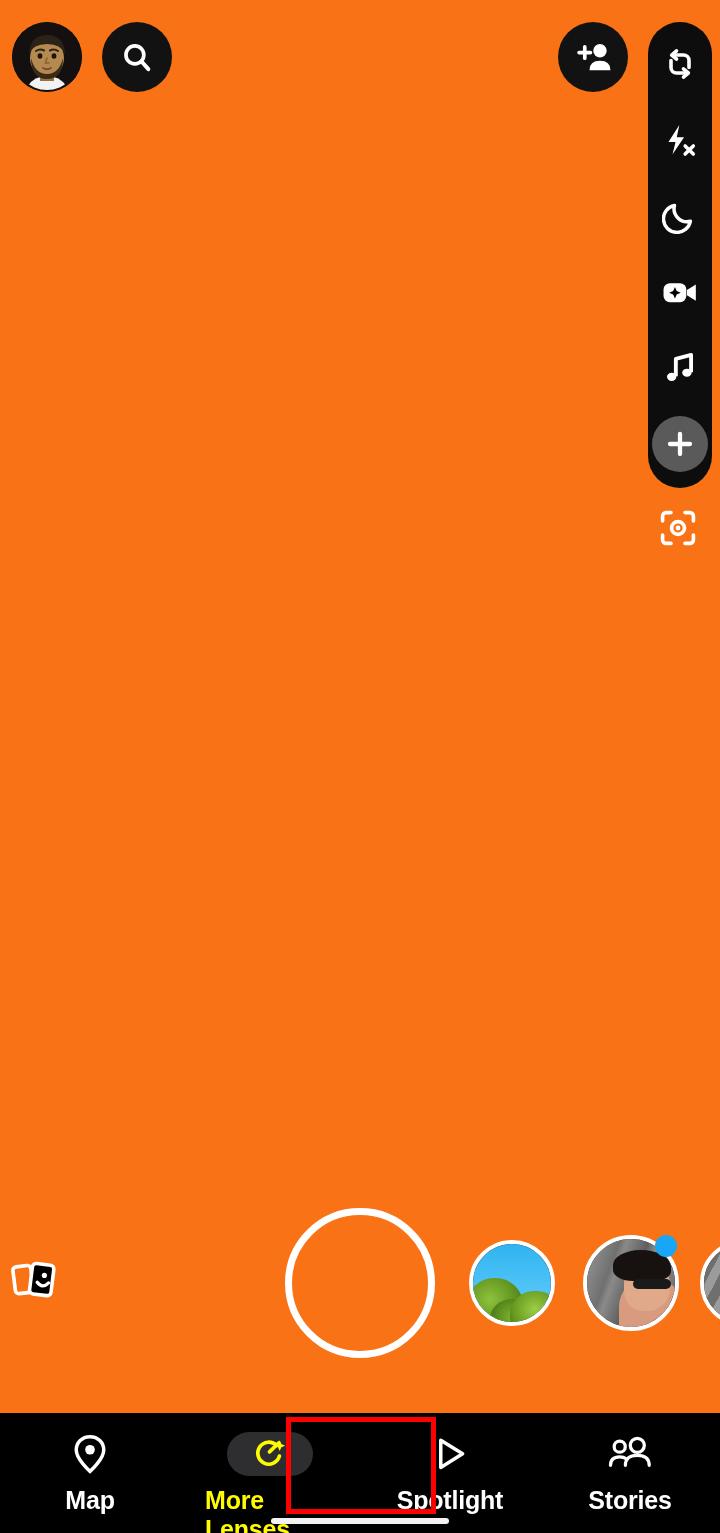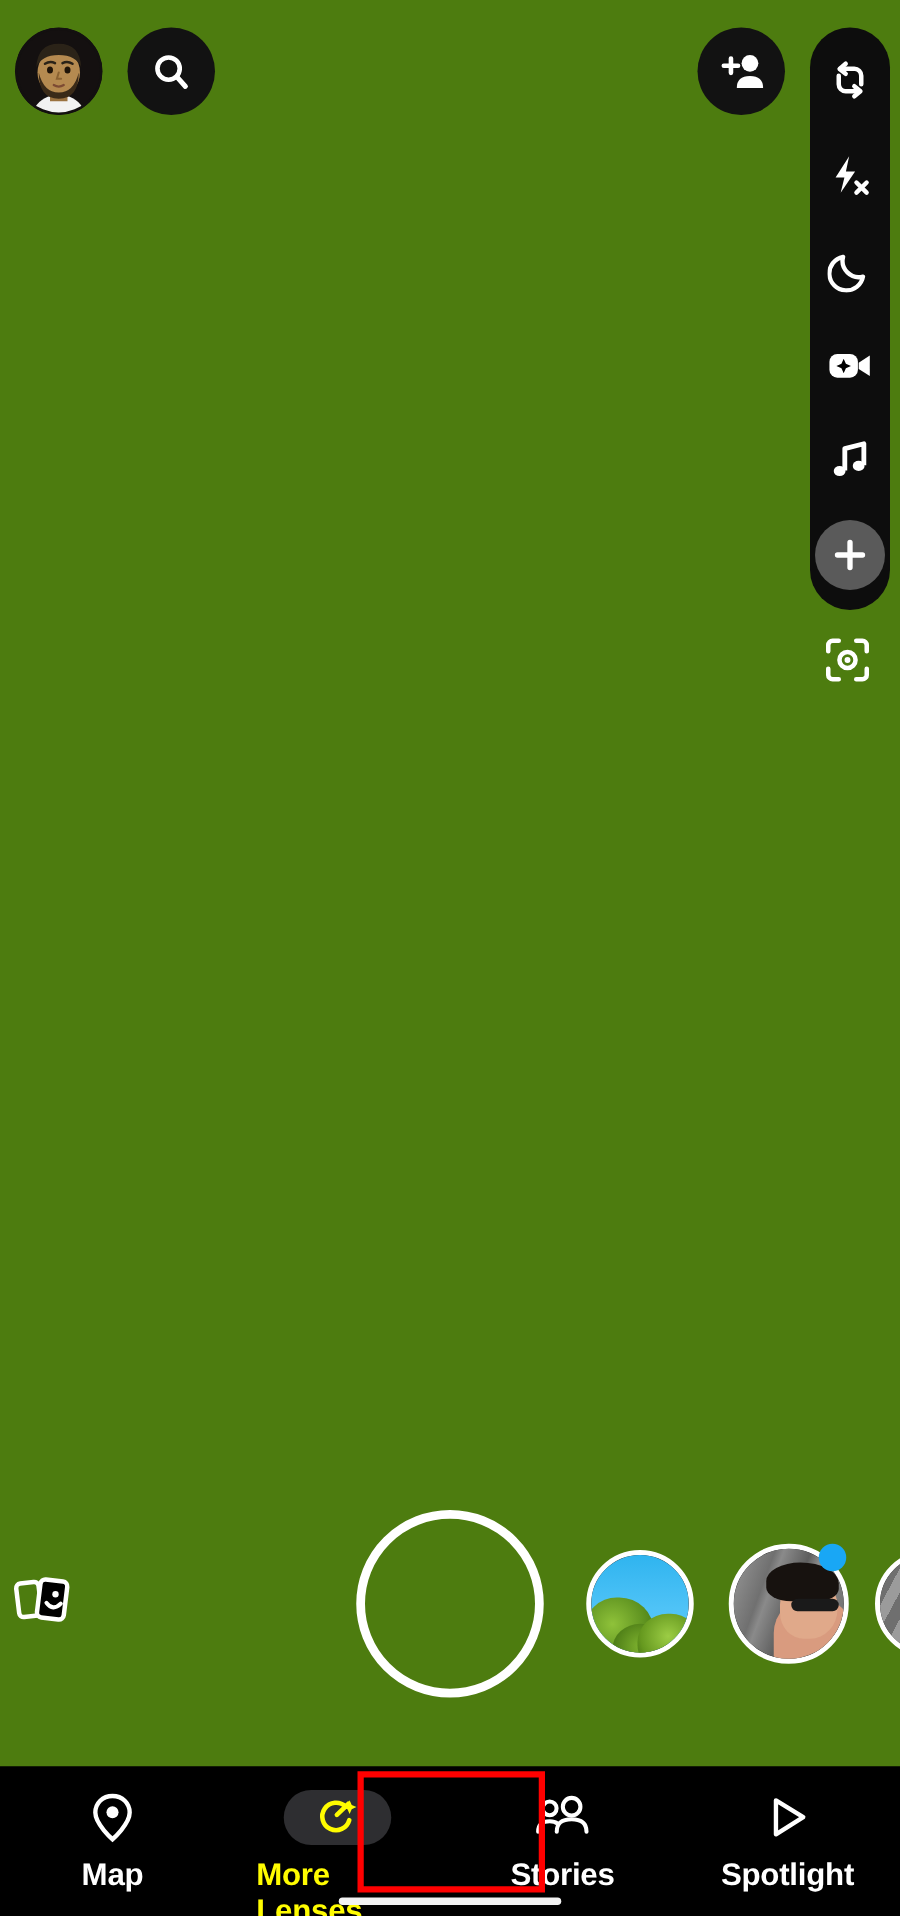--- a/index.html
+++ b/index.html
@@ -5,21 +5,21 @@
   * { margin:0; padding:0; box-sizing:border-box; }
   html, body {
     width:720px; height:1533px;
     background:#000;
     font-family:"Liberation Sans", sans-serif;
     overflow:hidden;
   }
   #screen {
     position:relative;
     width:720px; height:1533px;
-    background:#4d7c0f;
+    background:#f97316;
   }
 
   
   .top-left { position:absolute; top:22px; left:12px; display:flex; gap:20px; }
   .round-btn {
     width:70px; height:70px; border-radius:50%;
     background:#121212;
     display:flex; align-items:center; justify-content:center;
   }
   .avatar-btn { background:#161212; overflow:hidden; }
@@ -346,40 +346,40 @@
             </svg>
           </span>
         </div>
       </div>
       <span class="nav-label">More Lenses</span>
     </div>
 
     <div class="nav-item">
       <div class="nav-icon-wrap">
         <span>
+          <svg width="40" height="42" viewBox="0 0 28 30" fill="none">
+            <path d="M7.4 5.2 L23 14.8 L7.4 24.6 Z" stroke="#fff" stroke-width="2.5" stroke-linejoin="round" fill="none"></path>
+          </svg>
+        </span>
+      </div>
+      <span class="nav-label">Spotlight</span>
+    </div>
+
+    <div class="nav-item">
+      <div class="nav-icon-wrap">
+        <span>
           <svg width="46" height="36" viewBox="0 0 34 26" fill="none">
             <circle cx="9.4" cy="7.6" r="4.1" stroke="#fff" stroke-width="2.4"></circle>
             <path d="M2.6 21.4 q0 -6.2 6.8 -6.2 q3 0 4.7 1.4" stroke="#fff" stroke-width="2.4" stroke-linecap="round" fill="none"></path>
             <circle cx="22.4" cy="6.6" r="5.2" stroke="#fff" stroke-width="2.4"></circle>
             <path d="M13.6 21.4 q0 -7.4 8.8 -7.4 q8.8 0 8.8 7.4" stroke="#fff" stroke-width="2.4" stroke-linecap="round" fill="none"></path>
           </svg>
         </span>
       </div>
       <span class="nav-label">Stories</span>
     </div>
-
-    <div class="nav-item">
-      <div class="nav-icon-wrap">
-        <span>
-          <svg width="40" height="42" viewBox="0 0 28 30" fill="none">
-            <path d="M7.4 5.2 L23 14.8 L7.4 24.6 Z" stroke="#fff" stroke-width="2.5" stroke-linejoin="round" fill="none"></path>
-          </svg>
-        </span>
-      </div>
-      <span class="nav-label">Spotlight</span>
-    </div>
   </div>
 
   <div class="sel-box"></div>
 
   <div class="home-indicator"></div>
 
 </div>
 
 </body></html>

